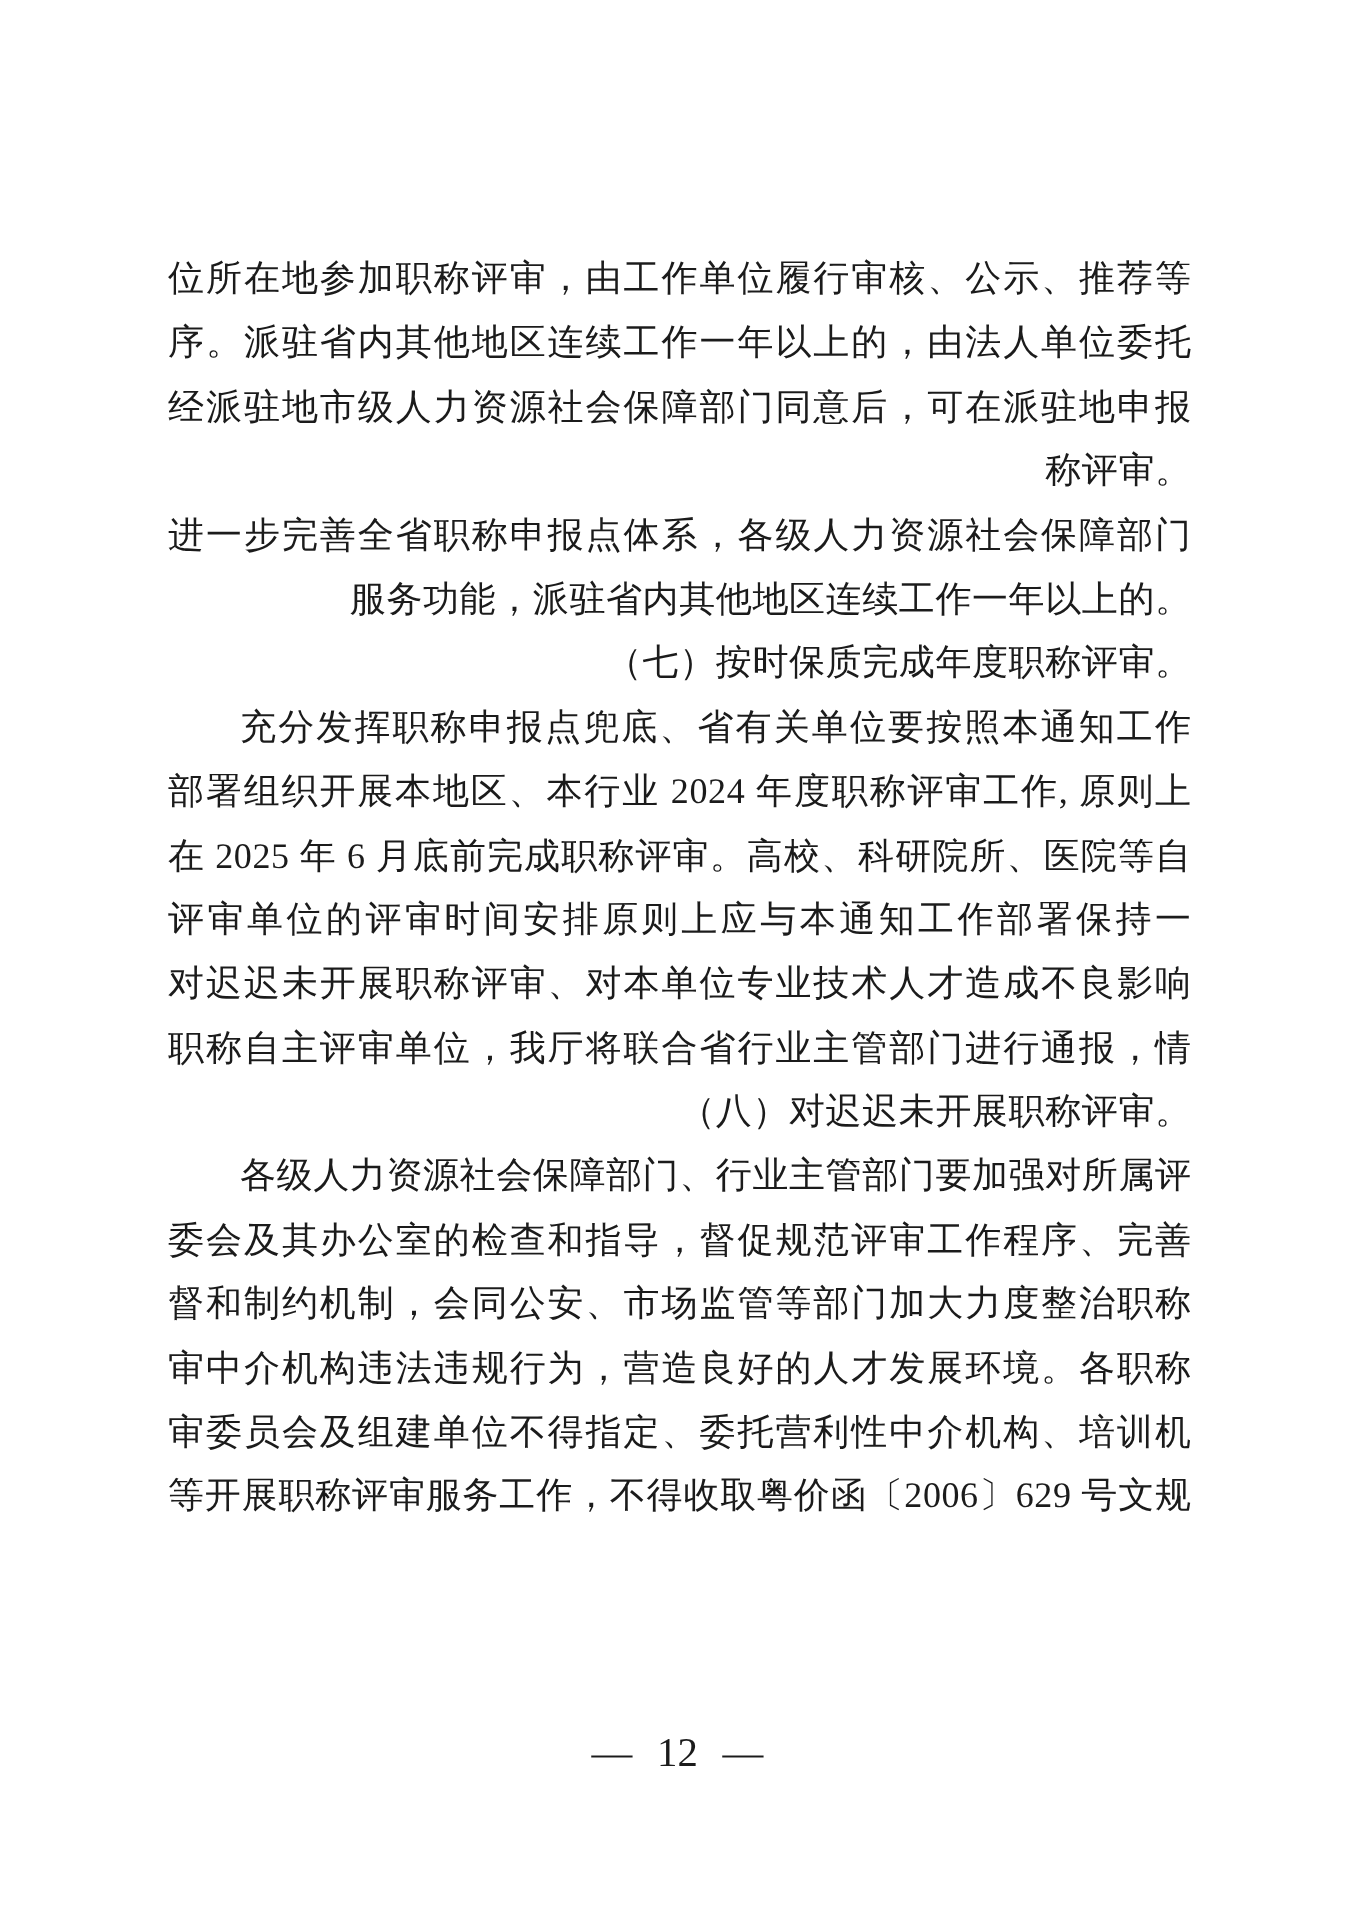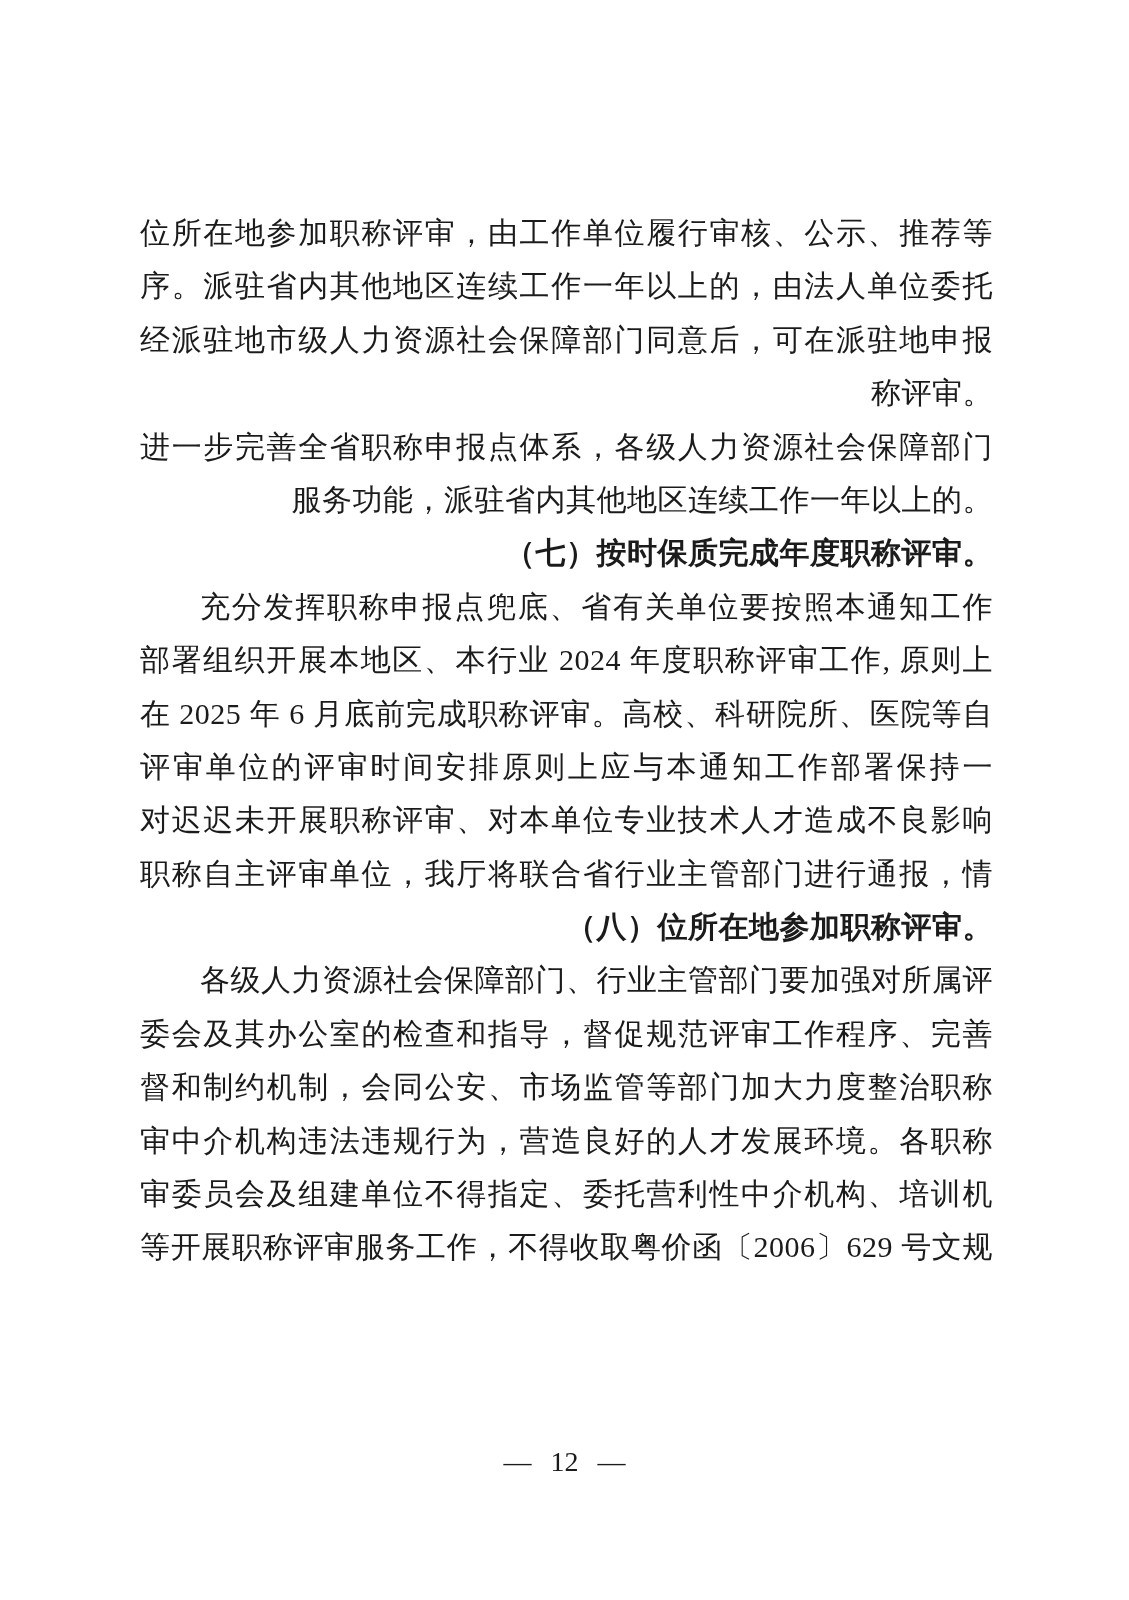--- a/index.html
+++ b/index.html
@@ -38,29 +38,29 @@
   }
   .line.justify {
     text-align: justify;
     text-align-last: justify;
     text-justify: inter-character;
   }
   .line.indent {
     text-indent: 2em;
   }
   .line.heading {
-    font-weight: 700;
+    font-weight: 400;
   }
   .footer {
     position: absolute;
     left: 0;
     top: 1437px;
     width: 1129px;
     text-align: center;
-    font-size: 28px;
+    font-size: 34px;
     line-height: 50px;
     color: #1b1b1b;
     word-spacing: 12px;
   }
 </style>
 </head>
 <body>
 
 <div class="page">
   <div class="content">
@@ -70,21 +70,21 @@
       <div class="line body">称评审。</div>
       <div class="line body justify">进一步完善全省职称申报点体系，各级人力资源社会保障部门</div>
       <div class="line body">服务功能，派驻省内其他地区连续工作一年以上的。</div>
       <div class="line heading indent">（七）按时保质完成年度职称评审。</div>
       <div class="line body indent justify">充分发挥职称申报点兜底、省有关单位要按照本通知工作</div>
       <div class="line body justify">部署组织开展本地区、本行业 2024 年度职称评审工作, 原则上应</div>
       <div class="line body justify">在 2025 年 6 月底前完成职称评审。高校、科研院所、医院等自主</div>
       <div class="line body justify">评审单位的评审时间安排原则上应与本通知工作部署保持一致。</div>
       <div class="line body justify">对迟迟未开展职称评审、对本单位专业技术人才造成不良影响的</div>
       <div class="line body justify">职称自主评审单位，我厅将联合省行业主管部门进行通报，情节</div>
-      <div class="line heading indent">（八）位所在地参加职称评审。</div>
+      <div class="line heading indent">（八）对迟迟未开展职称评审。</div>
       <div class="line body indent justify">各级人力资源社会保障部门、行业主管部门要加强对所属评</div>
       <div class="line body justify">委会及其办公室的检查和指导，督促规范评审工作程序、完善监</div>
       <div class="line body justify">督和制约机制，会同公安、市场监管等部门加大力度整治职称评</div>
       <div class="line body justify">审中介机构违法违规行为，营造良好的人才发展环境。各职称评</div>
       <div class="line body justify">审委员会及组建单位不得指定、委托营利性中介机构、培训机构</div>
       <div class="line body justify">等开展职称评审服务工作，不得收取粤价函〔2006〕629 号文规</div>
     </div>
   <div class="footer">— 12 —</div>
 </div>
 

